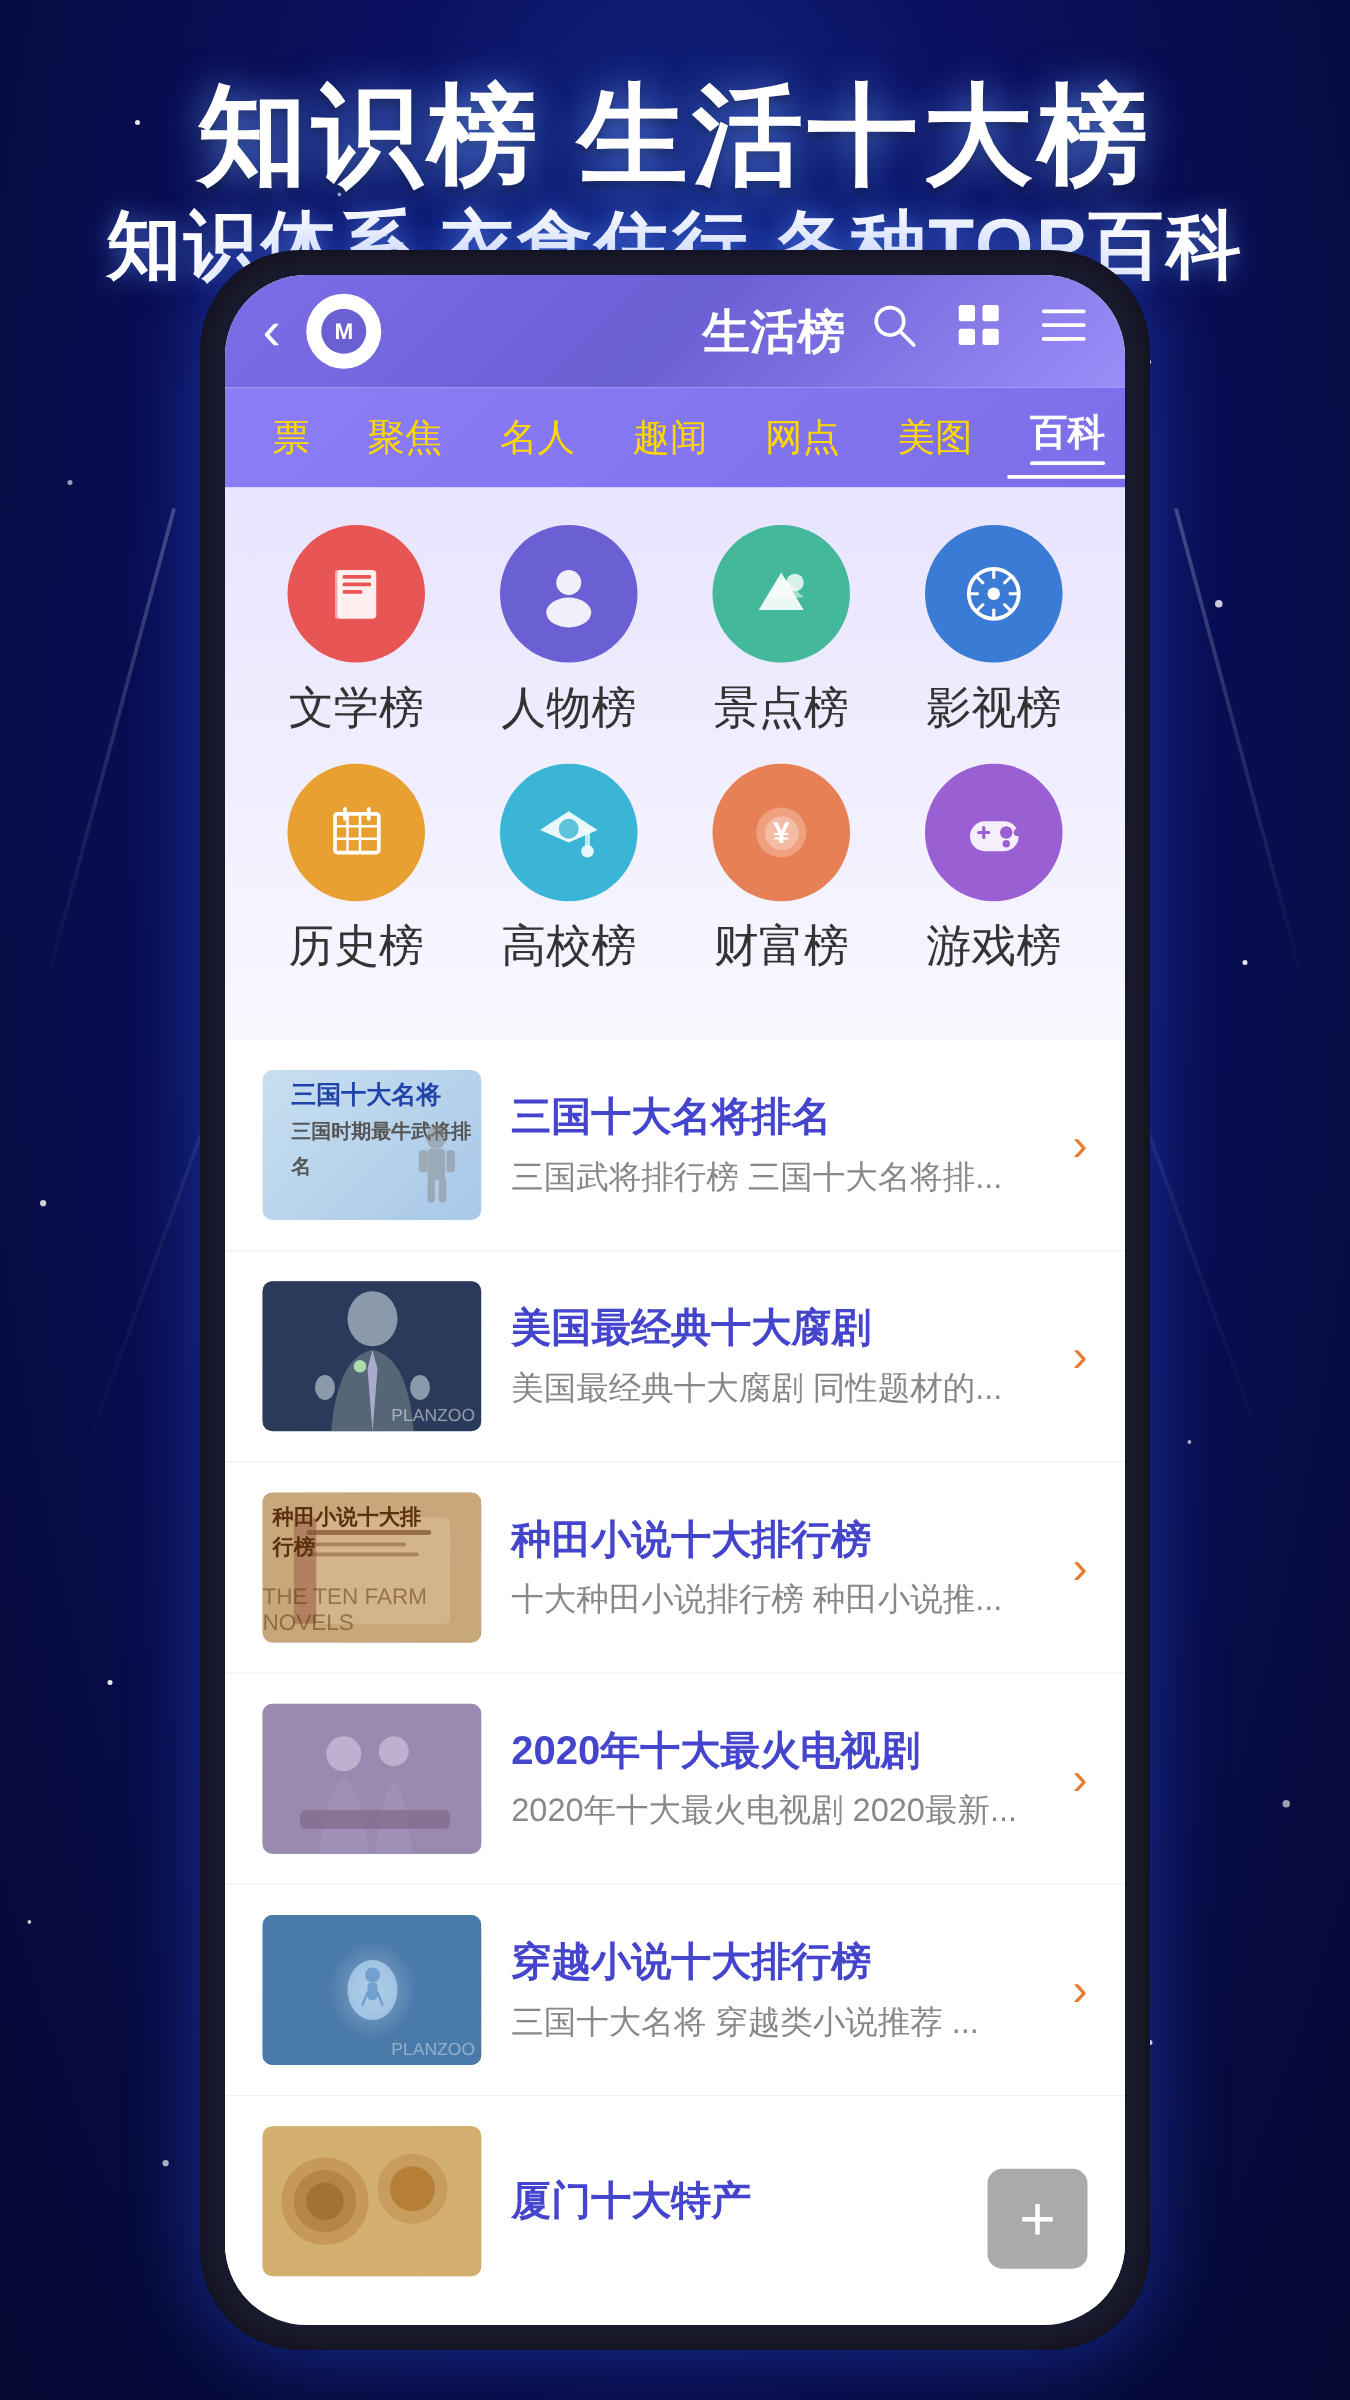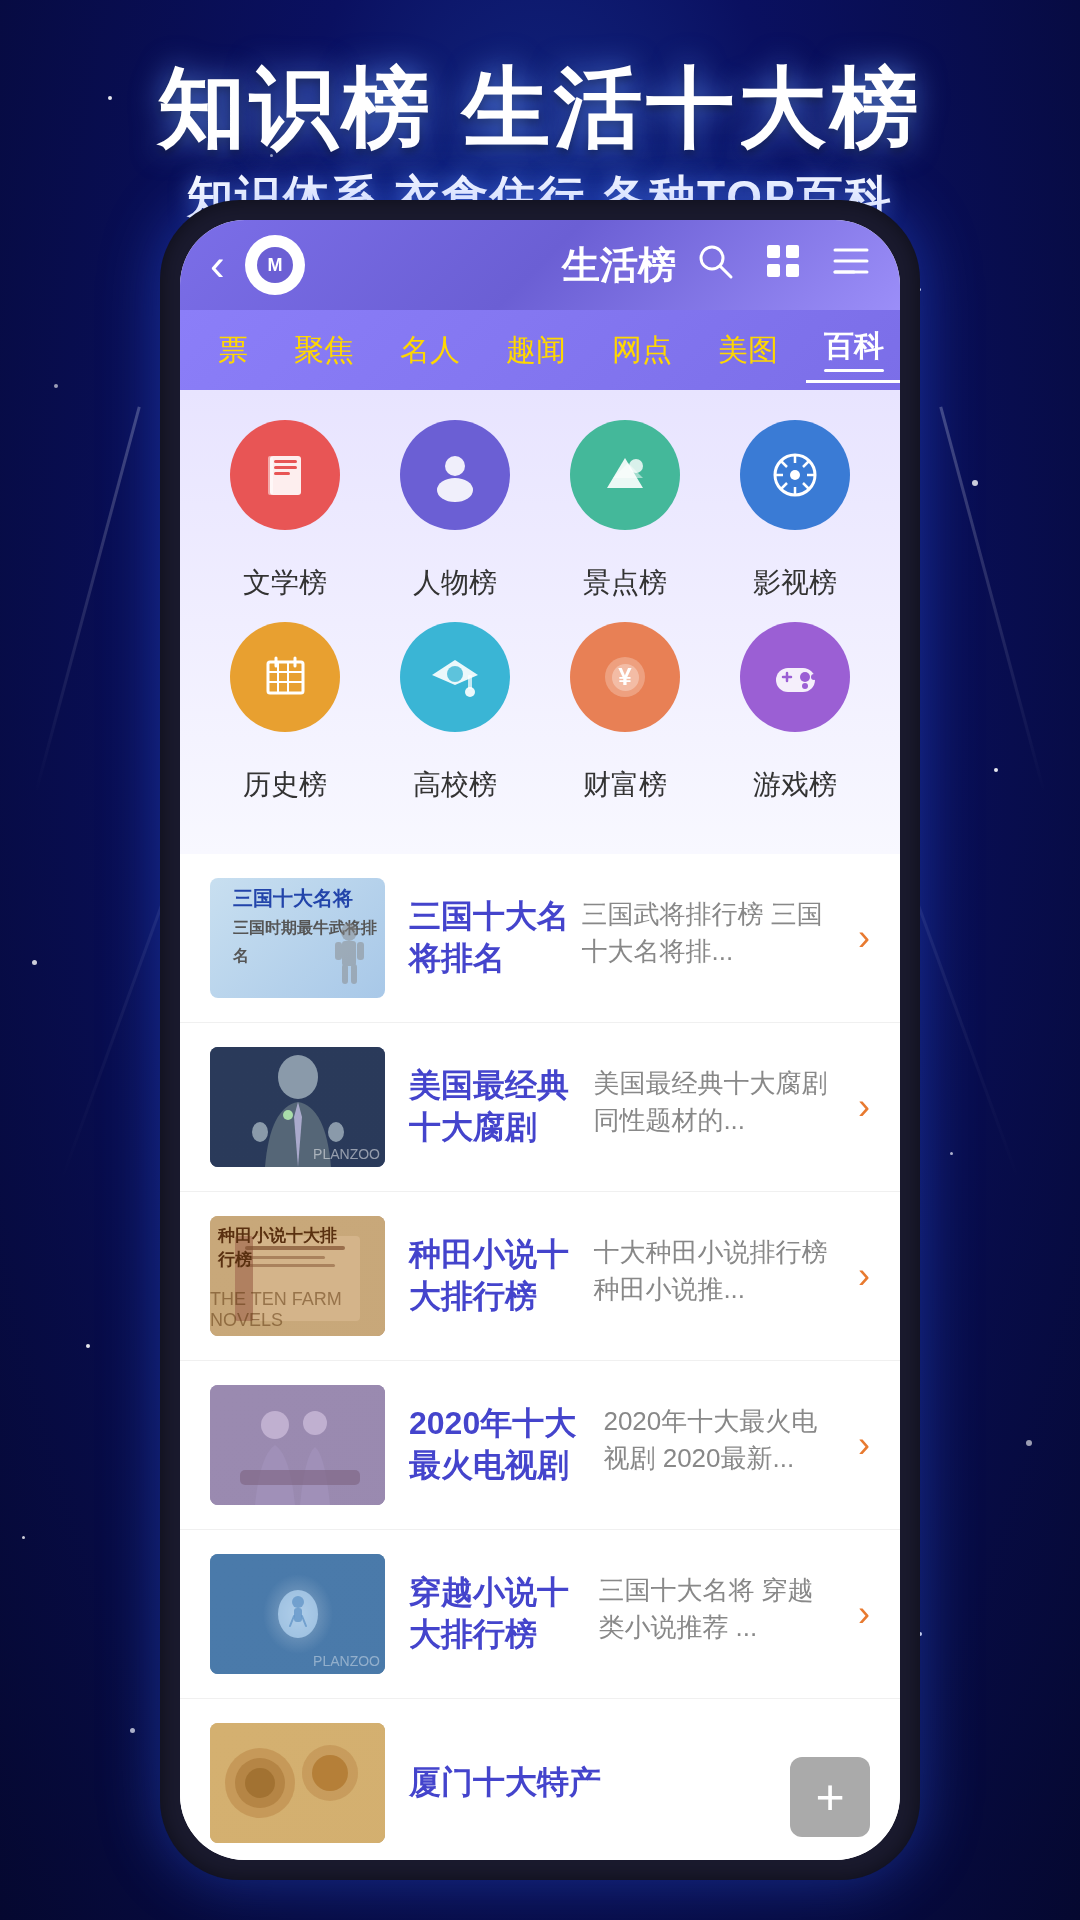--- a/index.html
+++ b/index.html
@@ -49,25 +49,24 @@
       font-size: 88px;
       font-weight: 900;
       color: white;
       text-shadow: 0 0 30px rgba(100,150,255,0.8), 0 4px 8px rgba(0,0,0,0.5);
       letter-spacing: 4px;
       line-height: 1.1;
       text-align: left;
     }
 
     .hero-subtitle {
-      font-size: 46px;
+      font-size: 60px;
       font-weight: 600;
       color: white;
       text-shadow: 0 0 20px rgba(100,150,255,0.6);
-      margin-top: 10px;
       letter-spacing: 2px;
       text-align: center;
     }
 
     
     .phone-wrapper {
       position: absolute;
       top: 200px;
       left: 50%;
       transform: translateX(-50%);
@@ -202,24 +201,23 @@
     .cat-literature { background: #e85555; }
     .cat-people { background: #6b5fd4; }
     .cat-scenery { background: #44b89a; }
     .cat-film { background: #3a7bd5; }
     .cat-history { background: #e8a030; }
     .cat-university { background: #3ab5d5; }
     .cat-wealth { background: #e88055; }
     .cat-game { background: #9b5fd4; }
 
     .category-label {
-      font-size: 28px;
+      font-size: 36px;
       color: #333;
       text-align: center;
-      margin-top: 22px;
     }
 
     
     .list-section {
       background: white;
       padding: 0;
     }
 
     .list-item {
       display: flex;
@@ -256,21 +254,21 @@
     .thumb-4 {
       background: linear-gradient(135deg, #9a8ab0 0%, #7a6a90 100%);
     }
     .thumb-5 {
       background: linear-gradient(135deg, #5a8ab0 0%, #3a6a90 100%);
     }
 
     .list-content {
       flex: 1;
       display: flex;
-      flex-direction: row;
+      flex-direction: column;
       gap: 8px;
     }
 
     .list-title {
       font-size: 32px;
       color: #4444cc;
       font-weight: 600;
       line-height: 1.3;
     }
 

